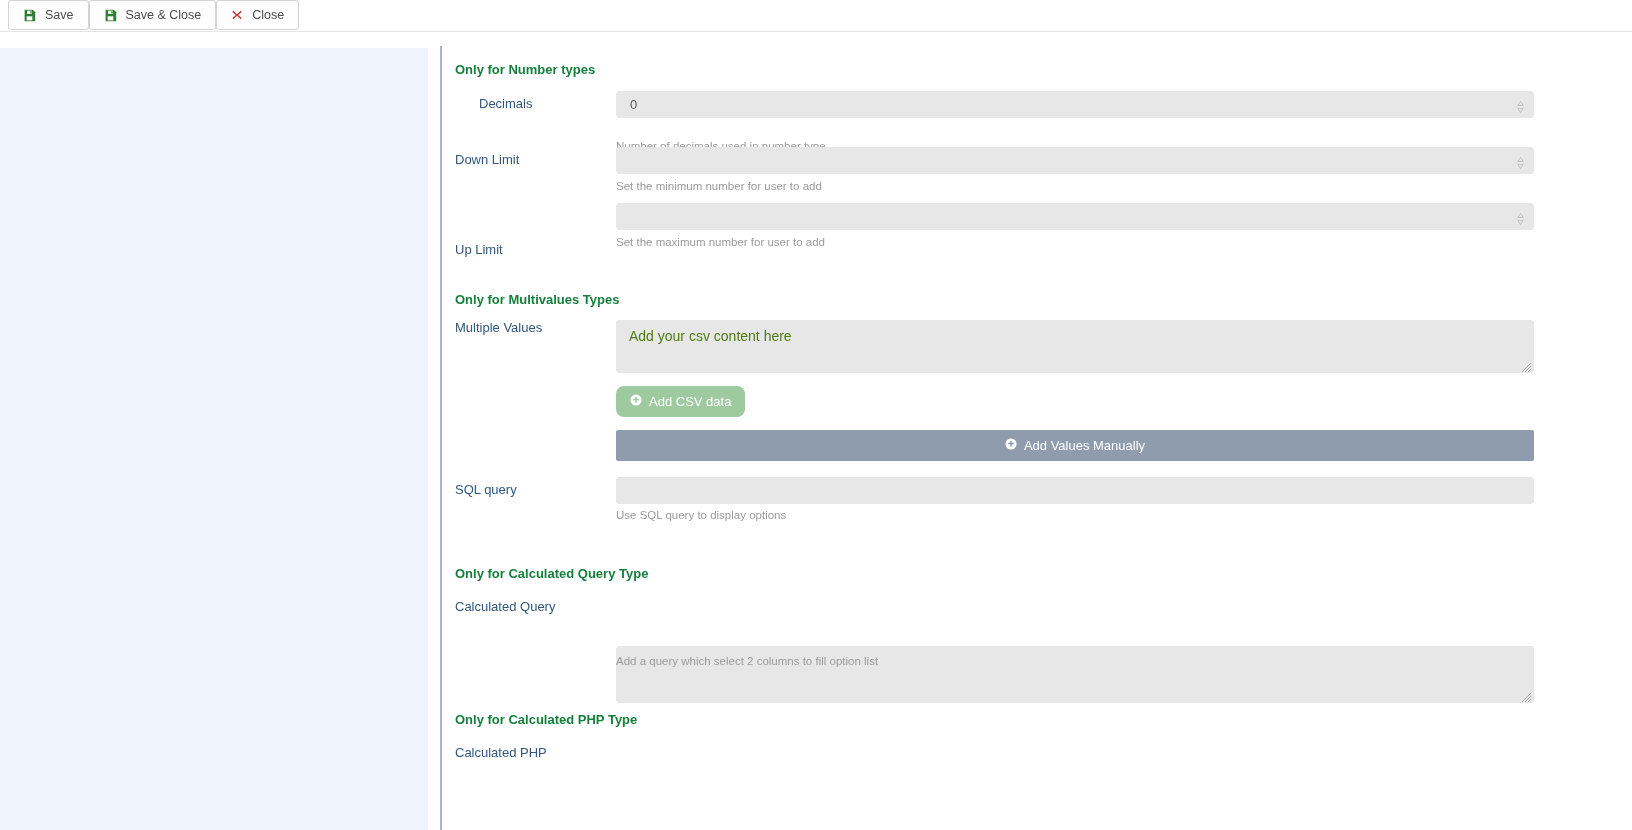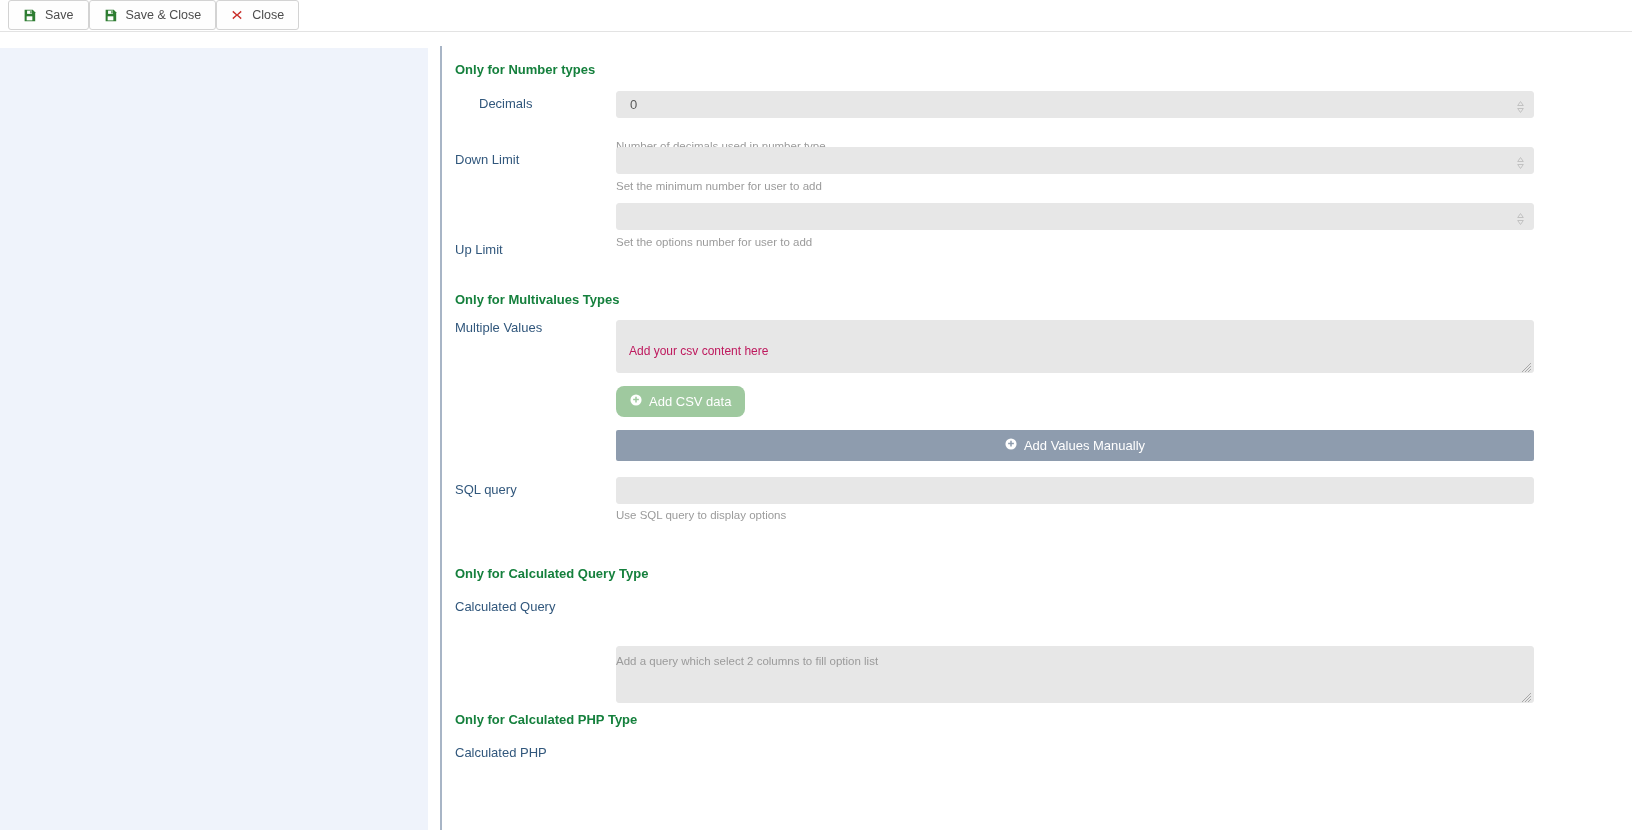--- a/index.html
+++ b/index.html
@@ -114,23 +114,23 @@
     pointer-events: auto;
   }
   .f-text-1 { height: 27px; }
 
   .f-textarea {
     position: relative;
     overflow: hidden;
   }
   .ta-ph {
     position: absolute;
-    left: 12px; top: 23px;
-    font-size: 12px;
-    color: #be185d;
+    left: 12px; top: 7px;
+    font-size: 14px;
+    color: #4d7c0f;
     white-space: nowrap;
   }
   .ta-grip {
     position: absolute;
     right: 1px; bottom: 1px;
     width: 12px; height: 12px;
   }
 
   .btn-csv {
     position: absolute;
@@ -250,21 +250,21 @@
   <div class="f-label" style="top:160px;margin-top:34px;">Up Limit</div>
   <div class="f-input f-num" style="top:155px;">
     <span></span>
     <span class="spinner">
       <svg width="9" height="15" viewBox="0 0 9 15">
         <path d="M4.5 2 L7.3 6 L1.7 6 Z" fill="none" stroke="#bdbdbd" stroke-width="0.9"></path>
         <path d="M4.5 13 L7.3 9 L1.7 9 Z" fill="none" stroke="#bdbdbd" stroke-width="0.9"></path>
       </svg>
     </span>
   </div>
-  <div class="f-help" style="top:188px;">Set the options number for user to add</div>
+  <div class="f-help" style="top:188px;">Set the maximum number for user to add</div>
 
   <div class="section-title" style="top:244px;">Only for Multivalues Types</div>
 
   <div class="f-label" style="top:272px;">Multiple Values</div>
   <div class="f-input f-textarea" style="top:272px; height:53px;">
     <span class="ta-ph">Add your csv content here</span>
     <span class="ta-grip">
       <svg width="12" height="12" viewBox="0 0 12 12">
         <path d="M11 5 L5 11 M11 8 L8 11 M11 2 L2 11" stroke="#a8a8a8" stroke-width="1" fill="none"></path>
       </svg>

